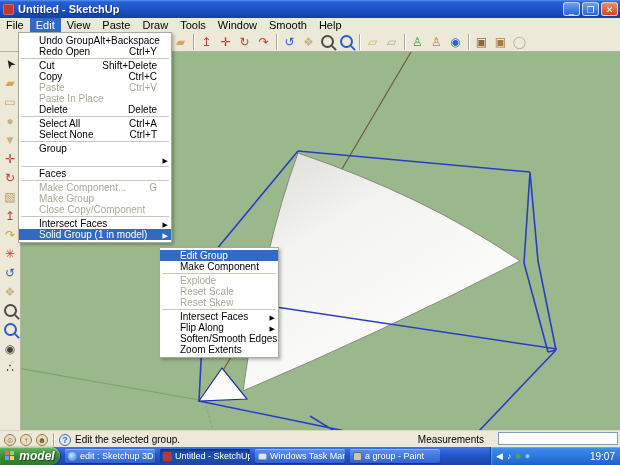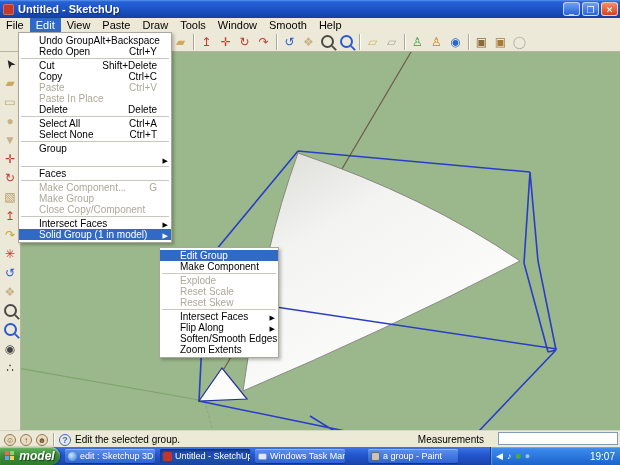--- a/index.html
+++ b/index.html
@@ -398,21 +398,21 @@
         <span>edit : Sketchup 3D m...</span>
       </div>
       <div class="task-btn active" style="left: 160px;">
         <span class="ticon sketchup"></span>
         <span>Untitled - SketchUp</span>
       </div>
       <div class="task-btn" style="left: 255px;">
         <span class="ticon monitor"></span>
         <span>Windows Task Manager</span>
       </div>
-      <div class="task-btn" style="left: 368px;">
+      <div class="task-btn" style="left: 350px;">
         <span class="ticon paint"></span>
         <span>a group - Paint</span>
       </div>
     </div>
   <div class="tray">
     <span id="tray-icons" style="display:flex;gap:4px;align-items:center;">
         <span class="ic" style="color: rgb(255, 255, 255);">◀</span>
         <span class="ic" style="color: rgb(220, 232, 255);">♪</span>
         <span class="ic" style="color: rgb(73, 169, 66);">■</span>
         <span class="ic" style="color: rgb(158, 196, 242);">●</span>

